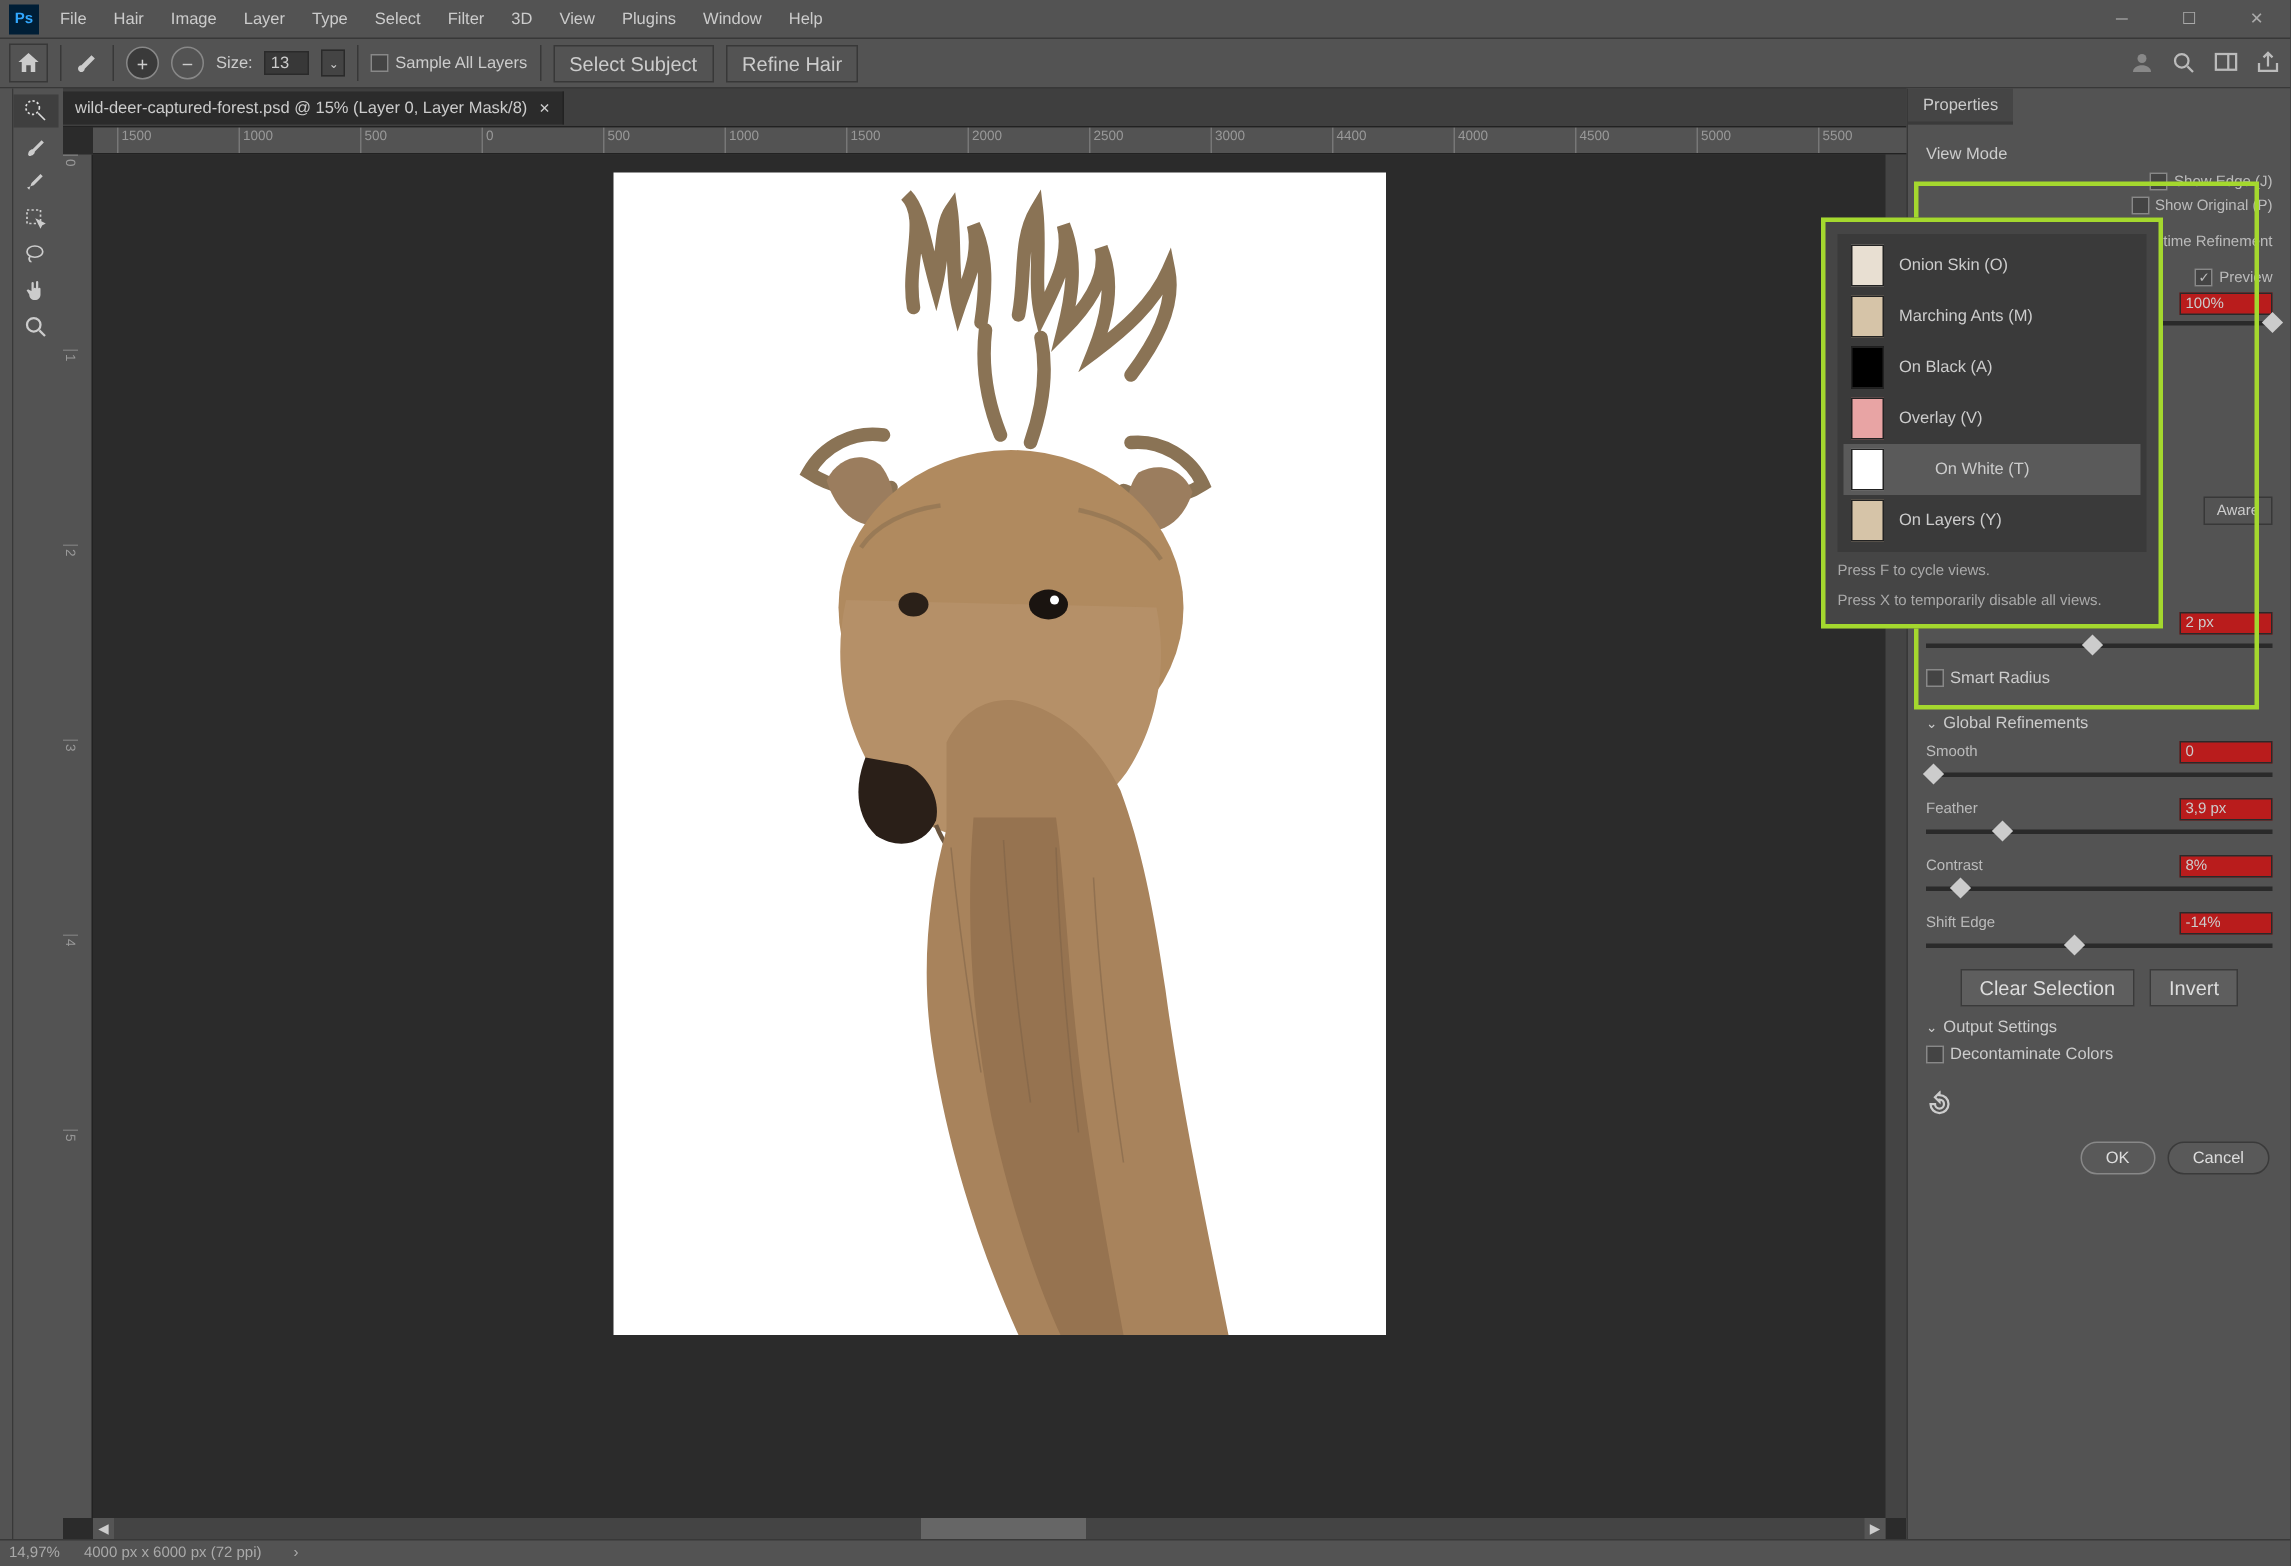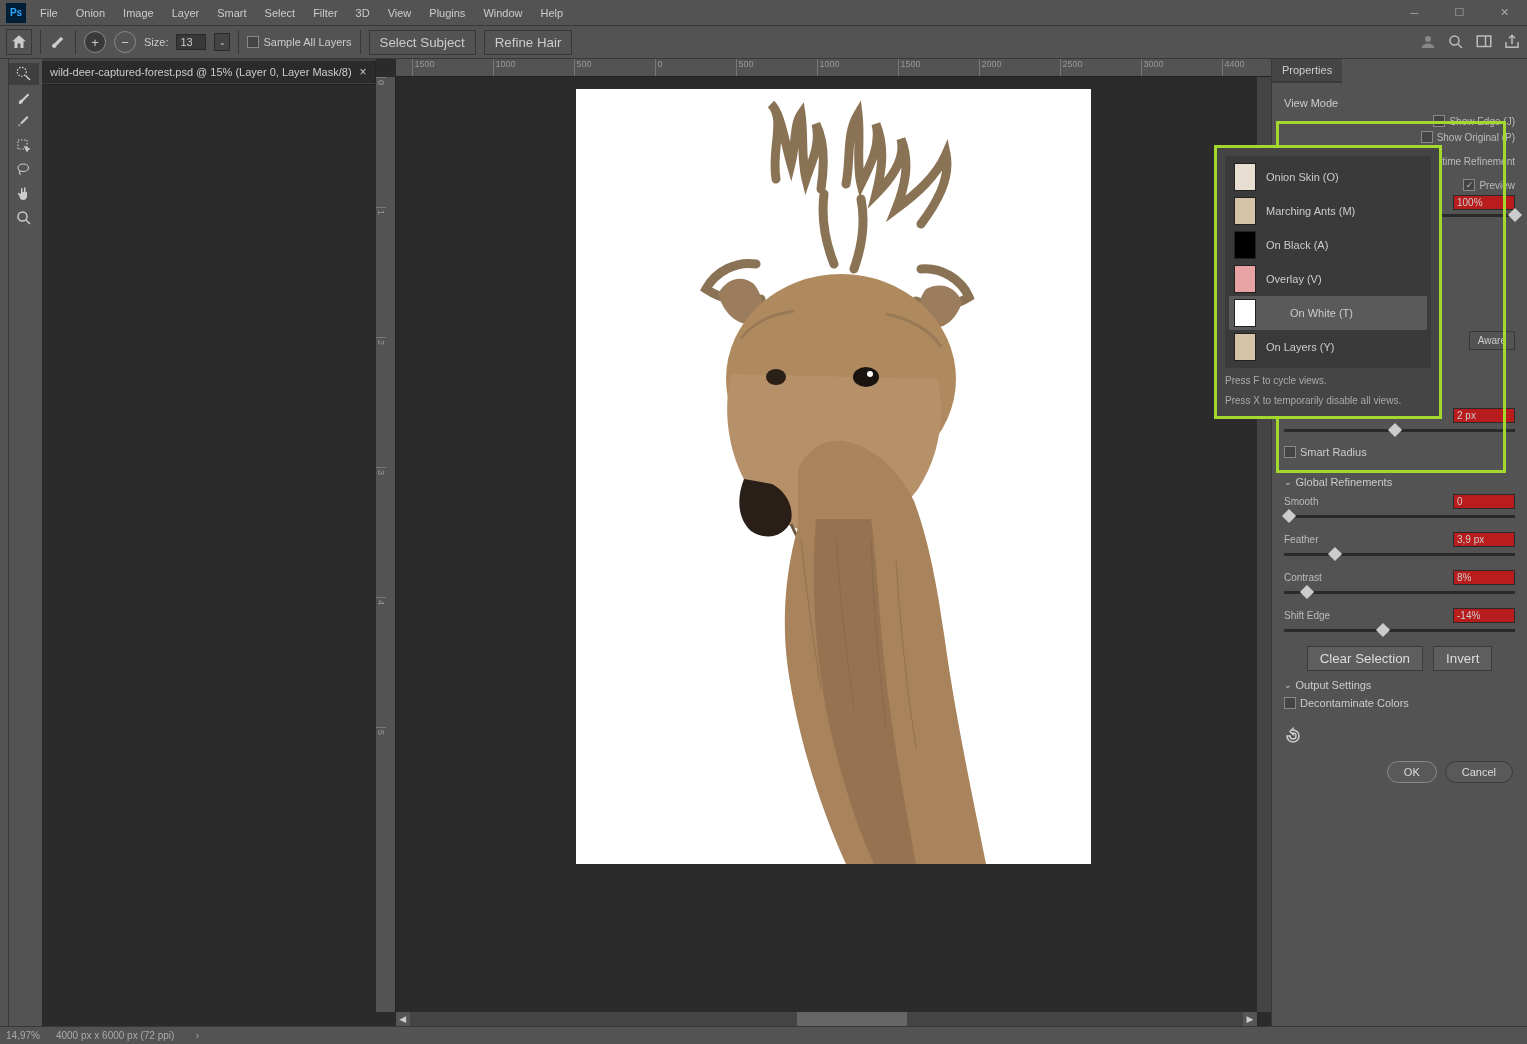--- a/index.html
+++ b/index.html
@@ -20,21 +20,21 @@
 .chk-box { width:12px; height:12px; border:1px solid #888; background:#444; }
 .chk-box.on::after { content:'✓'; font-size:9px; line-height:10px; display:block; text-align:center; }
 .btn { background:#535353; border:1px solid #383838; padding:4px 10px; color:#ccc; cursor:pointer; }
 .optbar-right { margin-left:auto; display:flex; gap:10px; align-items:center; }
 .icn { width:18px; height:18px; color:#aaa; }
 .main { display:flex; height:calc(100% - 59px - 18px); }
 .tool-col { width:9px; background:#535353; border-right:1px solid #383838; }
 .tools { width:33px; background:#535353; display:flex; flex-direction:column; gap:2px; padding-top:4px; }
 .tool { width:30px; height:22px; display:flex; align-items:center; justify-content:center; color:#ccc; }
 .tool.active { background:#3f3f3f; }
-.docarea { flex:1; display:flex; flex-direction:row; background:#2b2b2b; }
+.docarea { flex:1; display:flex; flex-direction:column; background:#2b2b2b; }
 .tabs { height:26px; background:#3f3f3f; border-bottom:1px solid #222; display:flex; align-items:center; }
 .tab { background:#2b2b2b; padding:4px 8px; display:flex; align-items:center; gap:8px; border-right:1px solid #222; font-size:11px; }
 .tab-close { cursor:pointer; font-size:12px; }
 .canvas-wrap { flex:1; position:relative; display:flex; }
 .ruler-h { position:absolute; top:0; left:20px; right:0; height:18px; background:#535353; border-bottom:1px solid #222; display:flex; overflow:hidden; color:#999; font-size:9px; }
 .ruler-h div { width:65px; flex:none; border-left:1px solid #777; padding-left:2px;margin-left:16px; }
 .ruler-v { position:absolute; top:18px; left:0; width:20px; bottom:14px; background:#535353; border-right:1px solid #222; color:#999; font-size:9px; }
 .ruler-v div { height:130px; border-top:1px solid #777; padding-top:2px; writing-mode:vertical-lr; }
 .canvas { position:absolute; top:18px; left:20px; right:0; bottom:14px; background:#2b2b2b; display:flex; align-items:flex-start; justify-content:center; padding-top:12px; overflow:hidden; }
 .image-area { width:515px; height:775px; background:#fff; display:flex; align-items:flex-end; justify-content:center; }
@@ -66,24 +66,24 @@
 .btn-rect { background:#5e5e5e; border:1px solid #3a3a3a; padding:4px 12px; color:#ddd; cursor:pointer; }
 .footer-btns { display:flex; gap:8px; justify-content:flex-end; padding:10px 14px; }
 </style>
 </head>
 <body>
 
 <div class="titlebar">
   <div class="ps-logo">Ps</div>
   <div class="menu" id="menu">
       <span>File</span>
-      <span>Onion</span>
+      <span>Hair</span>
       <span>Image</span>
       <span>Layer</span>
-      <span>Smart</span>
+      <span>Type</span>
       <span>Select</span>
       <span>Filter</span>
       <span>3D</span>
       <span>View</span>
       <span>Plugins</span>
       <span>Window</span>
       <span>Help</span>
     </div>
   <div class="winctrl">
     <div>─</div>

